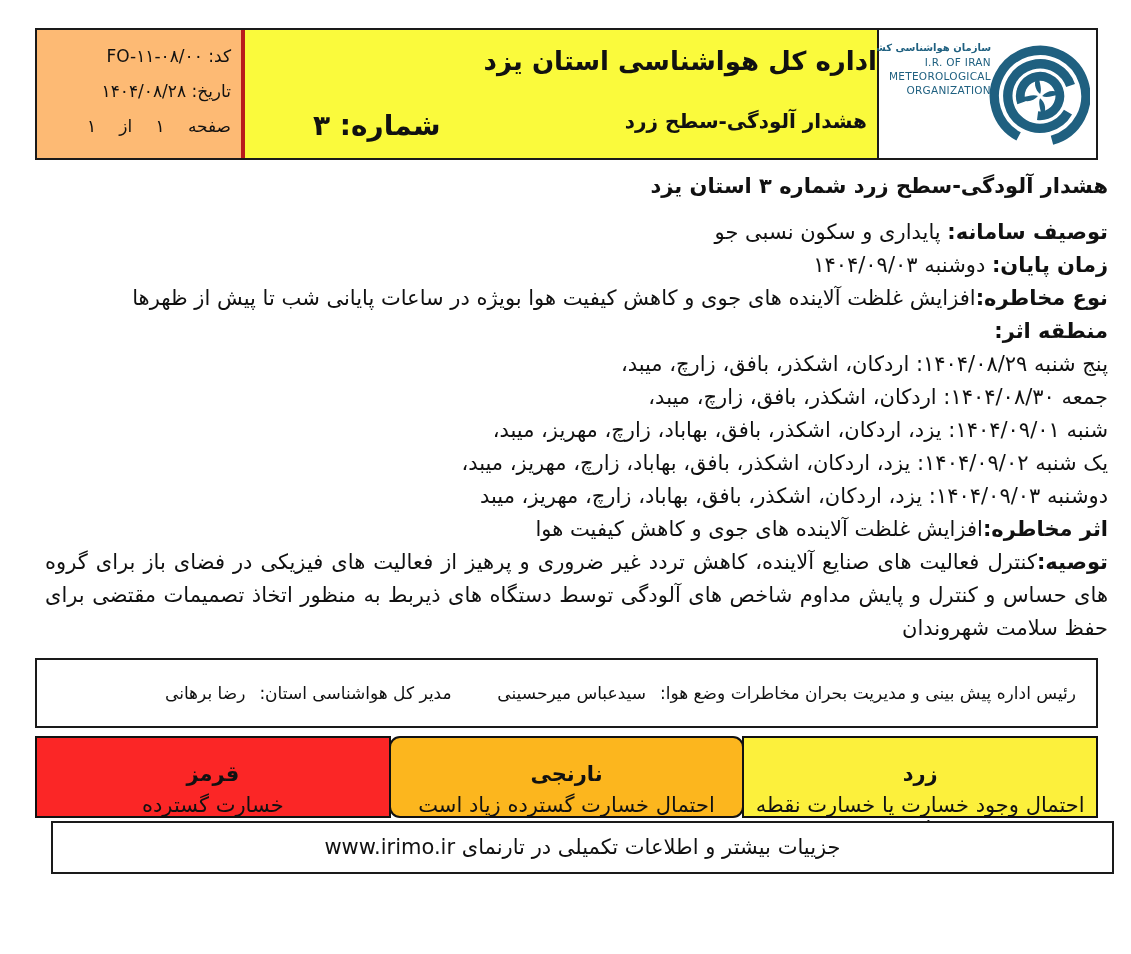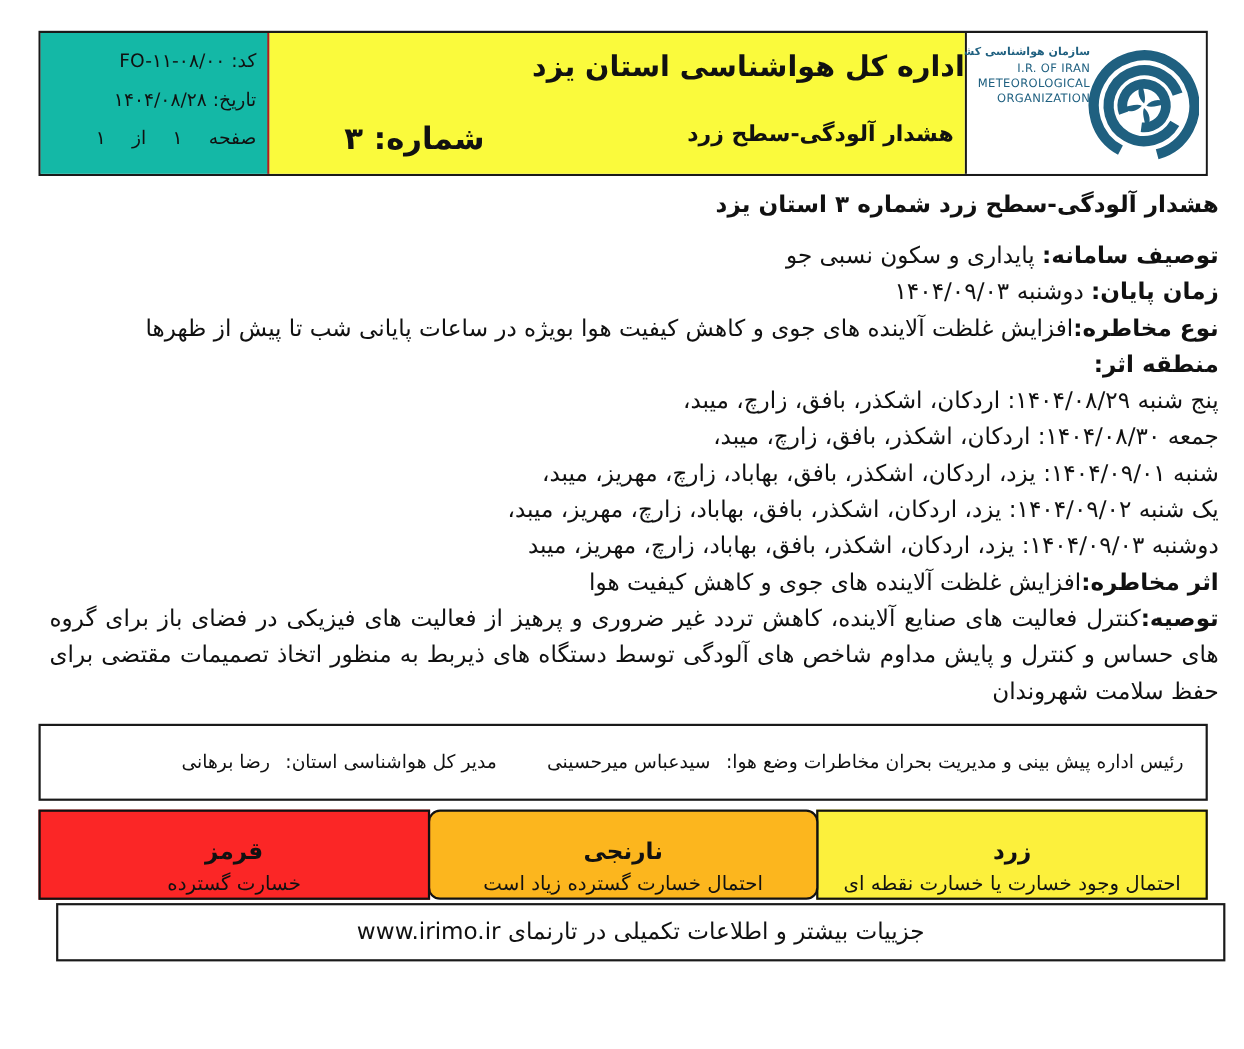--- a/index.html
+++ b/index.html
@@ -9,21 +9,21 @@
     font-family:"DejaVu Sans","Liberation Sans",sans-serif; color:#111; direction:rtl;
     overflow:hidden;
   }
   
   .hdr {
     position:absolute; left:35px; top:28px; width:1063px; height:132px;
     display:flex; flex-direction:row; border:2px solid #1a1a1a; background:#fff;
   }
   .hdr-cell-logo   { width:219px; position:relative; background:#fff; border-left:2px solid #1a1a1a; }
   .hdr-cell-title  { flex:1; position:relative; }
-  .hdr-cell-meta   { width:208px; background:#14b8a6; border-right:2px solid #b91c1c; padding:16px 10px 0 8px; }
+  .hdr-cell-meta   { width:208px; background:#fdba74; border-right:4px solid #b91c1c; padding:16px 10px 0 8px; }
   .org-title { text-align:right; font-weight:bold; font-size:26px; margin-top:16px; }
   .sub-row { position:absolute; bottom:16px; right:0; left:0; display:flex; justify-content:space-between; padding:0 10px 0 68px; }
   .warn-title { font-weight:bold; font-size:20px; }
   .warn-number { font-weight:bold; font-size:28px; }
   .meta-line { text-align:right; font-size:17px; margin-bottom:15px; white-space:nowrap; }
   .meta-line .lbl { font-weight:normal; }
   .meta-page { display:flex; justify-content:space-between; padding-left:42px; font-size:17px; }
   .logo-svg { position:absolute; right:6px; top:8px; }
   .logo-text { position:absolute; left:6px; top:12px; width:106px; text-align:right; color:#1F6080; direction:rtl; }
   .logo-text .fa { font-size:10px; font-weight:bold; margin-bottom:2px; white-space:nowrap; }
@@ -41,21 +41,21 @@
     position:absolute; left:35px; top:658px; width:1063px; height:70px;
     border:2px solid #1a1a1a; display:flex; align-items:center; justify-content:space-between;
     padding:0 20px 0 128px; font-size:17px; background:#fff;
   }
   .sig .gap { display:inline-block; width:14px; }
   
   .levels { position:absolute; left:35px; top:736px; width:1063px; height:82px; display:flex; }
   .level { flex:1; border:2px solid #111; text-align:center; padding-top:24px; }
   .level + .level { margin-right:-2px; }
   .level-name { font-weight:bold; font-size:21px; }
-  .level-desc { font-size:18px; margin-top:7px; }
+  .level-desc { font-size:21px; margin-top:7px; }
   
   .foot {
     position:absolute; left:51px; top:821px; width:1063px; height:53px;
     border:2px solid #1a1a1a; text-align:center; font-size:21px; line-height:49px; background:#fff;
   }
 </style>
 </head>
 <body>
 
 <div class="page">

